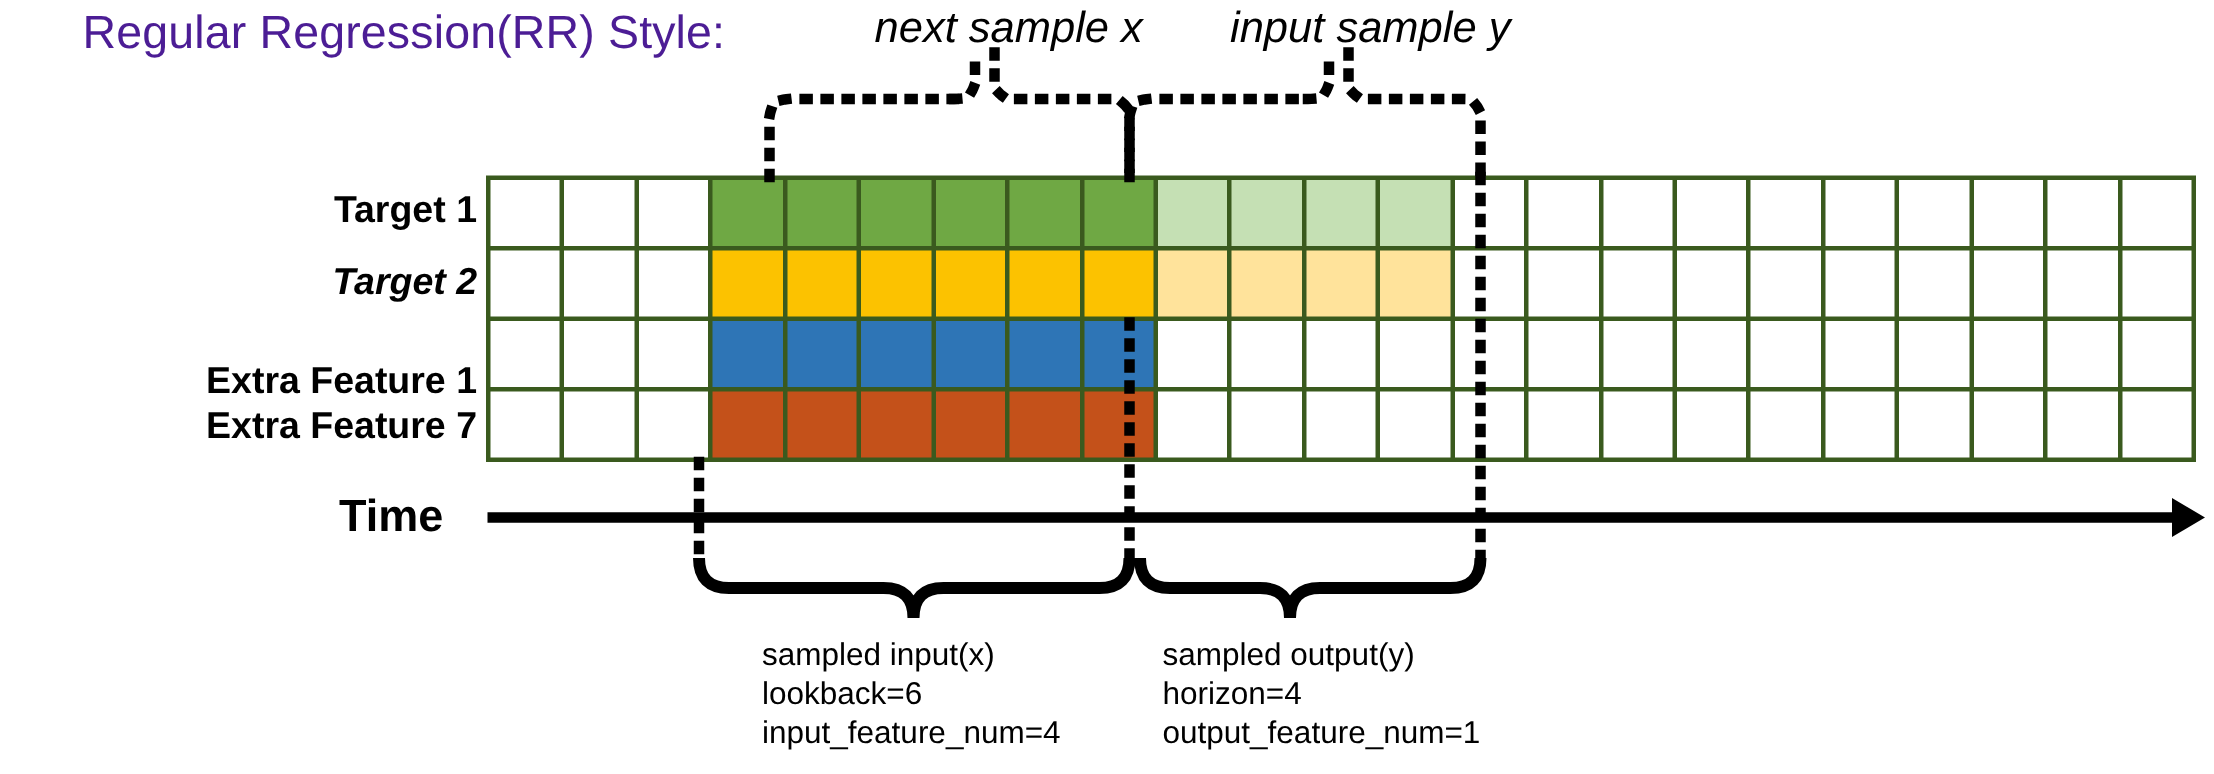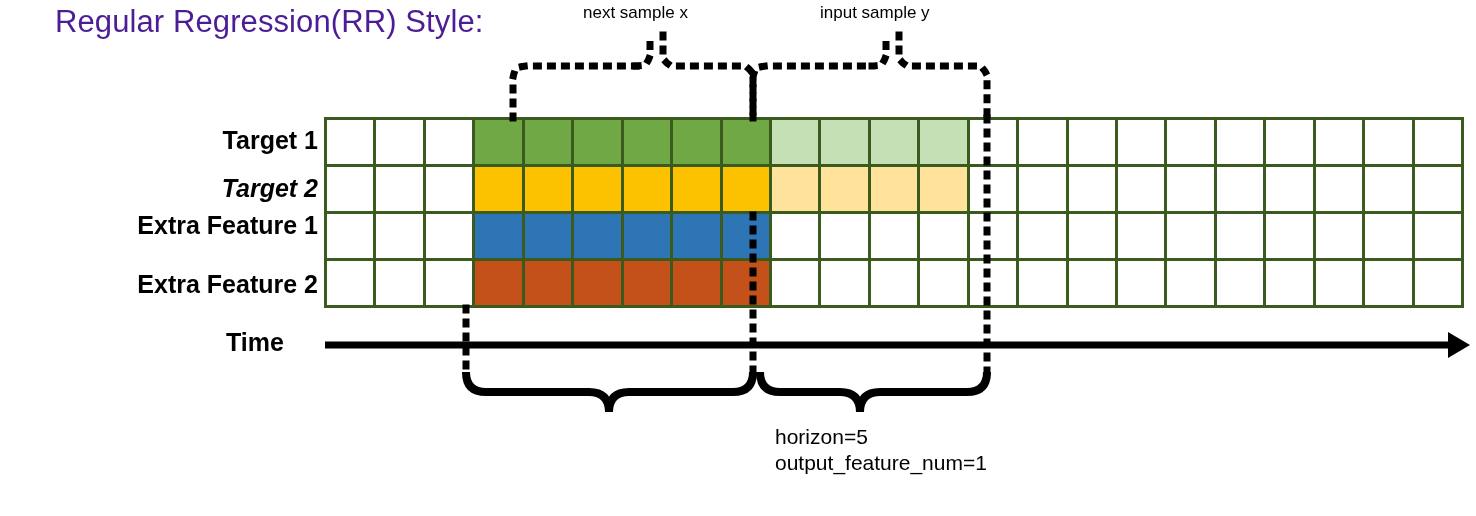--- a/index.html
+++ b/index.html
@@ -8,34 +8,34 @@
 
   #stage{position:absolute;left:0;top:0;width:1476px;height:516px;}
 
   .abs{position:absolute;}
 
   
   #title{left:14px;top:4px;font-size:31px;font-weight:400;letter-spacing:.1px;
          color:#4c1d95;white-space:nowrap;margin-left:41px;}
 
   
-  .toplabel{font-size:17px;font-weight:400;white-space:nowrap;}
+  .toplabel{font-size:29px;font-style:italic;font-weight:400;white-space:nowrap;}
   #lbl-next-x{left:583px;top:3px;}
   #lbl-next-y{left:820px;top:3px;}
 
   
   .rowlabel{right:1158px;font-size:25px;font-weight:bold;white-space:nowrap;
             text-align:right;}
   #rl0{top:126px;}
   #rl1{top:174px;font-style:italic;}
-  #rl2{top:211px;}
+  #rl2{top:240px;}
   #rl3{top:270px;}
 
   
-  #time-label{left:226px;top:328px;font-size:25px;font-weight:bold;}
+  #time-label{left:226px;top:328px;font-size:30px;font-weight:bold;}
 
   
   #grid{left:324px;top:117px;width:1140px;height:191px;
         background:#3A5A1E;
         display:flex;flex-direction:column;
         gap:3px;padding:3px 3px;box-sizing:border-box;}
   .grow{display:flex;gap:3px;flex:1 1 0;min-height:0;}
   .cell{flex:1 1 0;min-width:0;background:#ffffff;}
 
   
@@ -52,21 +52,21 @@
 <div id="stage">
 
   <div class="abs" id="title">Regular Regression(RR) Style:</div>
 
   <div class="abs toplabel" id="lbl-next-x">next sample x</div>
   <div class="abs toplabel" id="lbl-next-y">input sample y</div>
 
   <div class="abs rowlabel" id="rl0">Target 1</div>
   <div class="abs rowlabel" id="rl1">Target 2</div>
   <div class="abs rowlabel" id="rl2">Extra Feature 1</div>
-  <div class="abs rowlabel" id="rl3">Extra Feature 2</div>
+  <div class="abs rowlabel" id="rl3">Extra Feature 7</div>
 
   <div class="abs" id="grid">
     <div class="grow" id="gr0">
         <div class="cell"></div>
         <div class="cell"></div>
         <div class="cell"></div>
         <div class="cell" style="background: rgb(111, 168, 68);"></div>
         <div class="cell" style="background: rgb(111, 168, 68);"></div>
         <div class="cell" style="background: rgb(111, 168, 68);"></div>
         <div class="cell" style="background: rgb(111, 168, 68);"></div>
@@ -159,23 +159,29 @@
         <div class="cell"></div>
         <div class="cell"></div>
         <div class="cell"></div>
         <div class="cell"></div>
         <div class="cell"></div>
       </div>
   </div>
 
   <div class="abs" id="time-label">Time</div>
 
+  <div class="abs btext" id="bt-x">
+    <div>sampled input(x)</div>
+    <div>lookback=6</div>
+    <div>input_feature_num=4</div>
+  </div>
 
   <div class="abs btext" id="bt-y">
-    <div>horizon=5</div>
+    <div>sampled output(y)</div>
+    <div>horizon=4</div>
     <div>output_feature_num=1</div>
   </div>
 
   <svg class="ov" viewBox="0 0 1476 516">
 
     <g>
       <line x1="325" y1="345" x2="1452" y2="345" stroke="#000" stroke-width="7"></line>
       <polygon points="1448,332 1470,345 1448,358" fill="#000"></polygon>
     </g>
 

